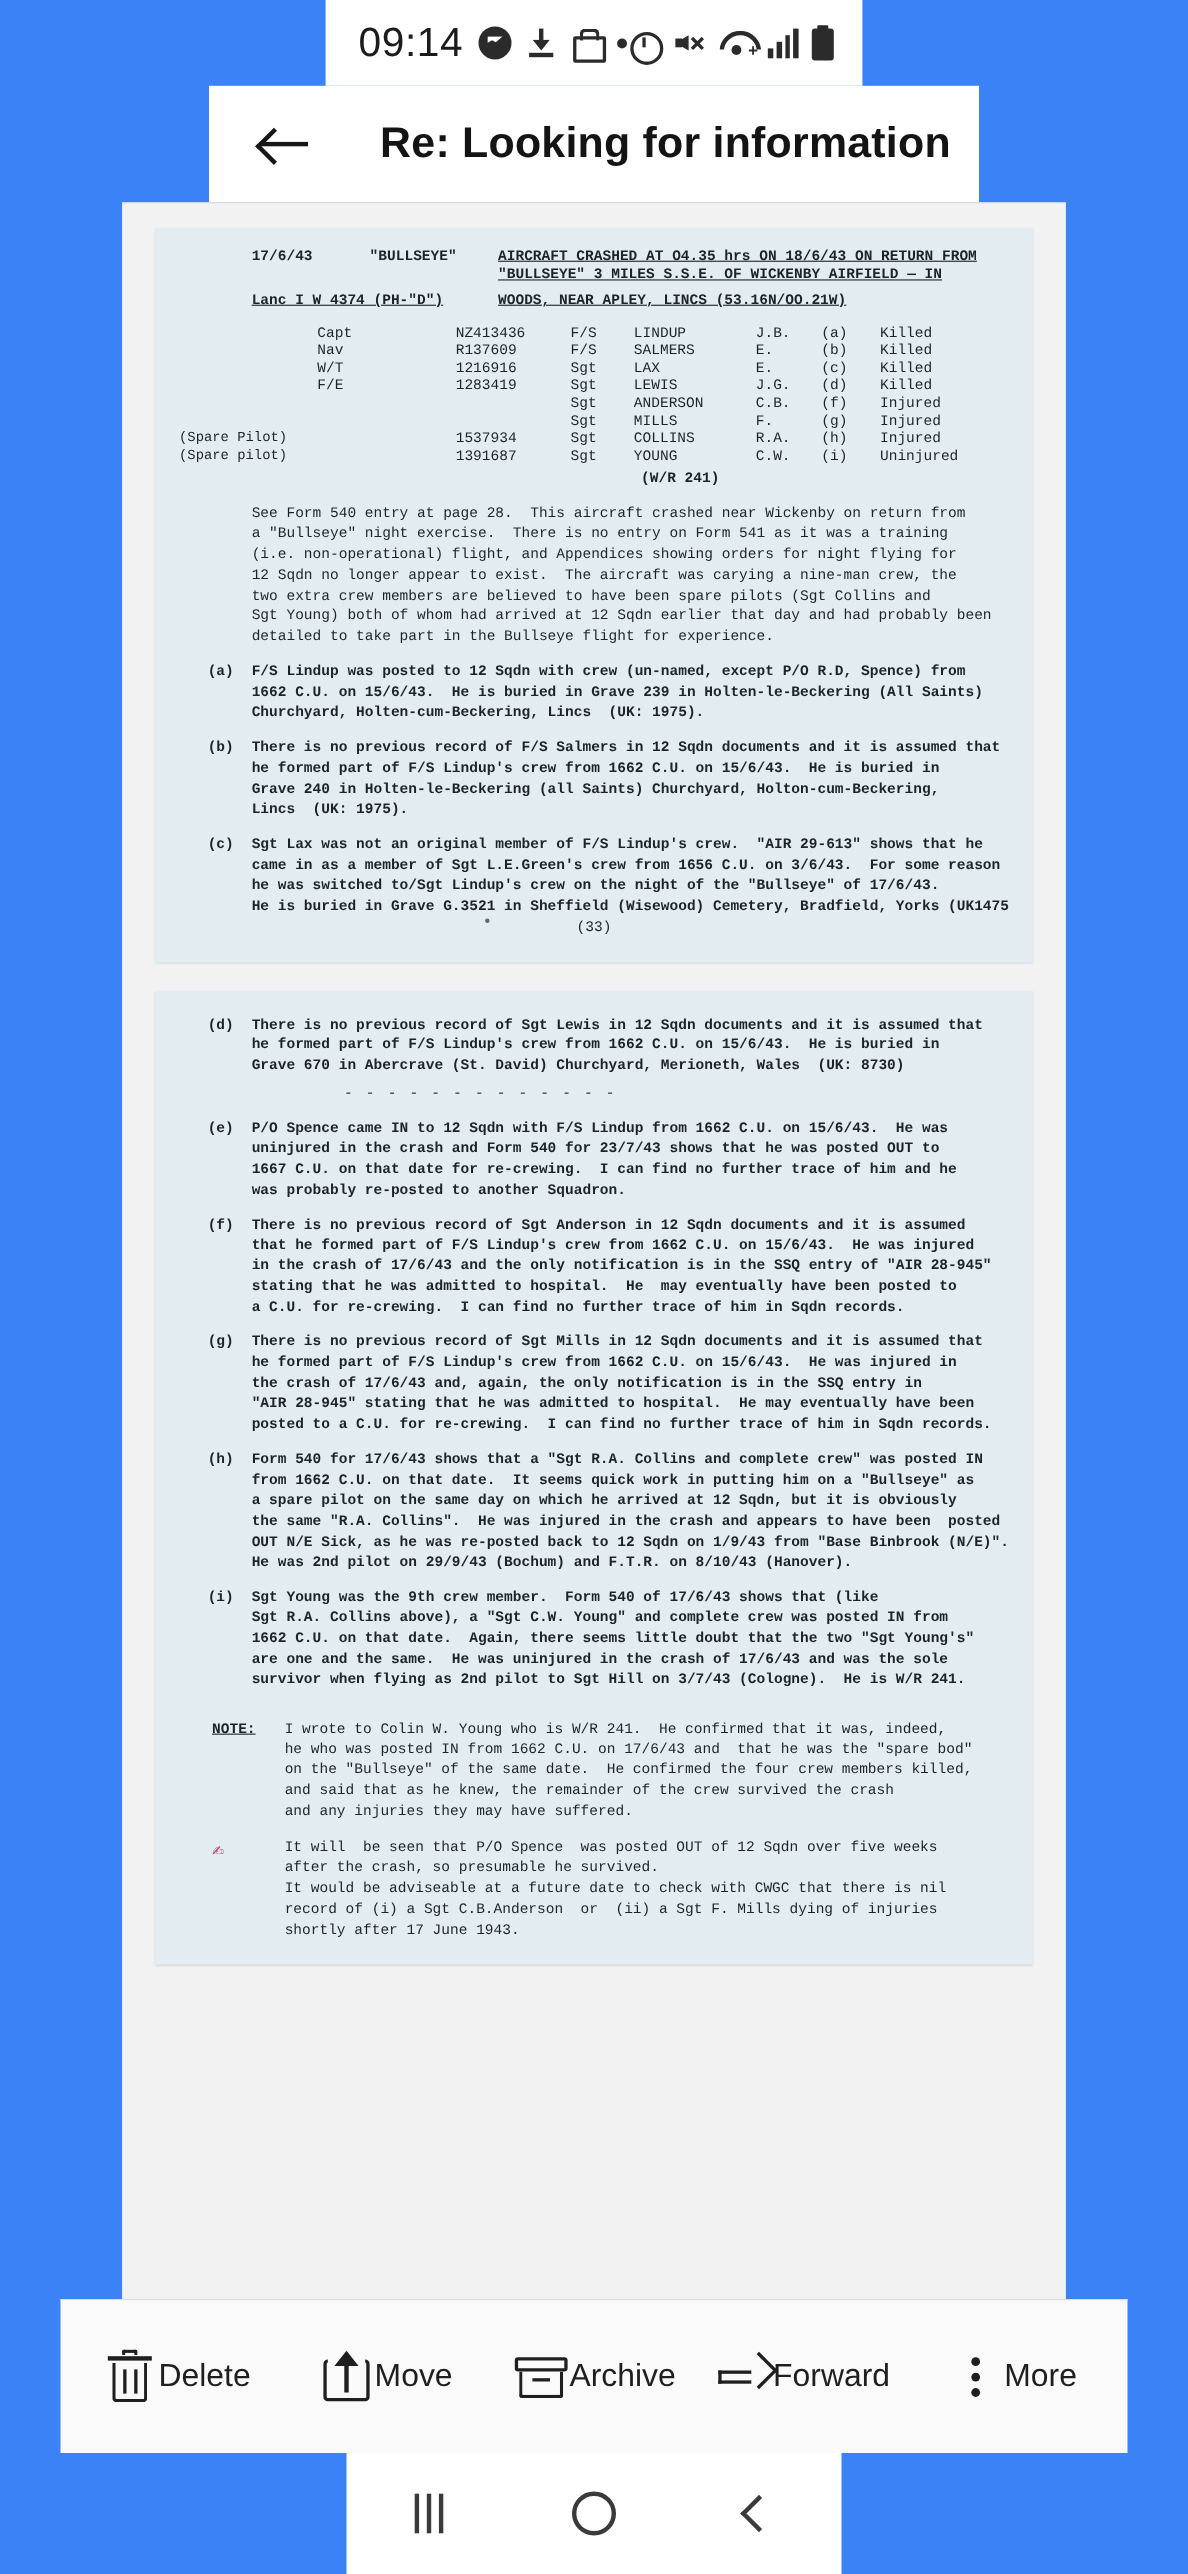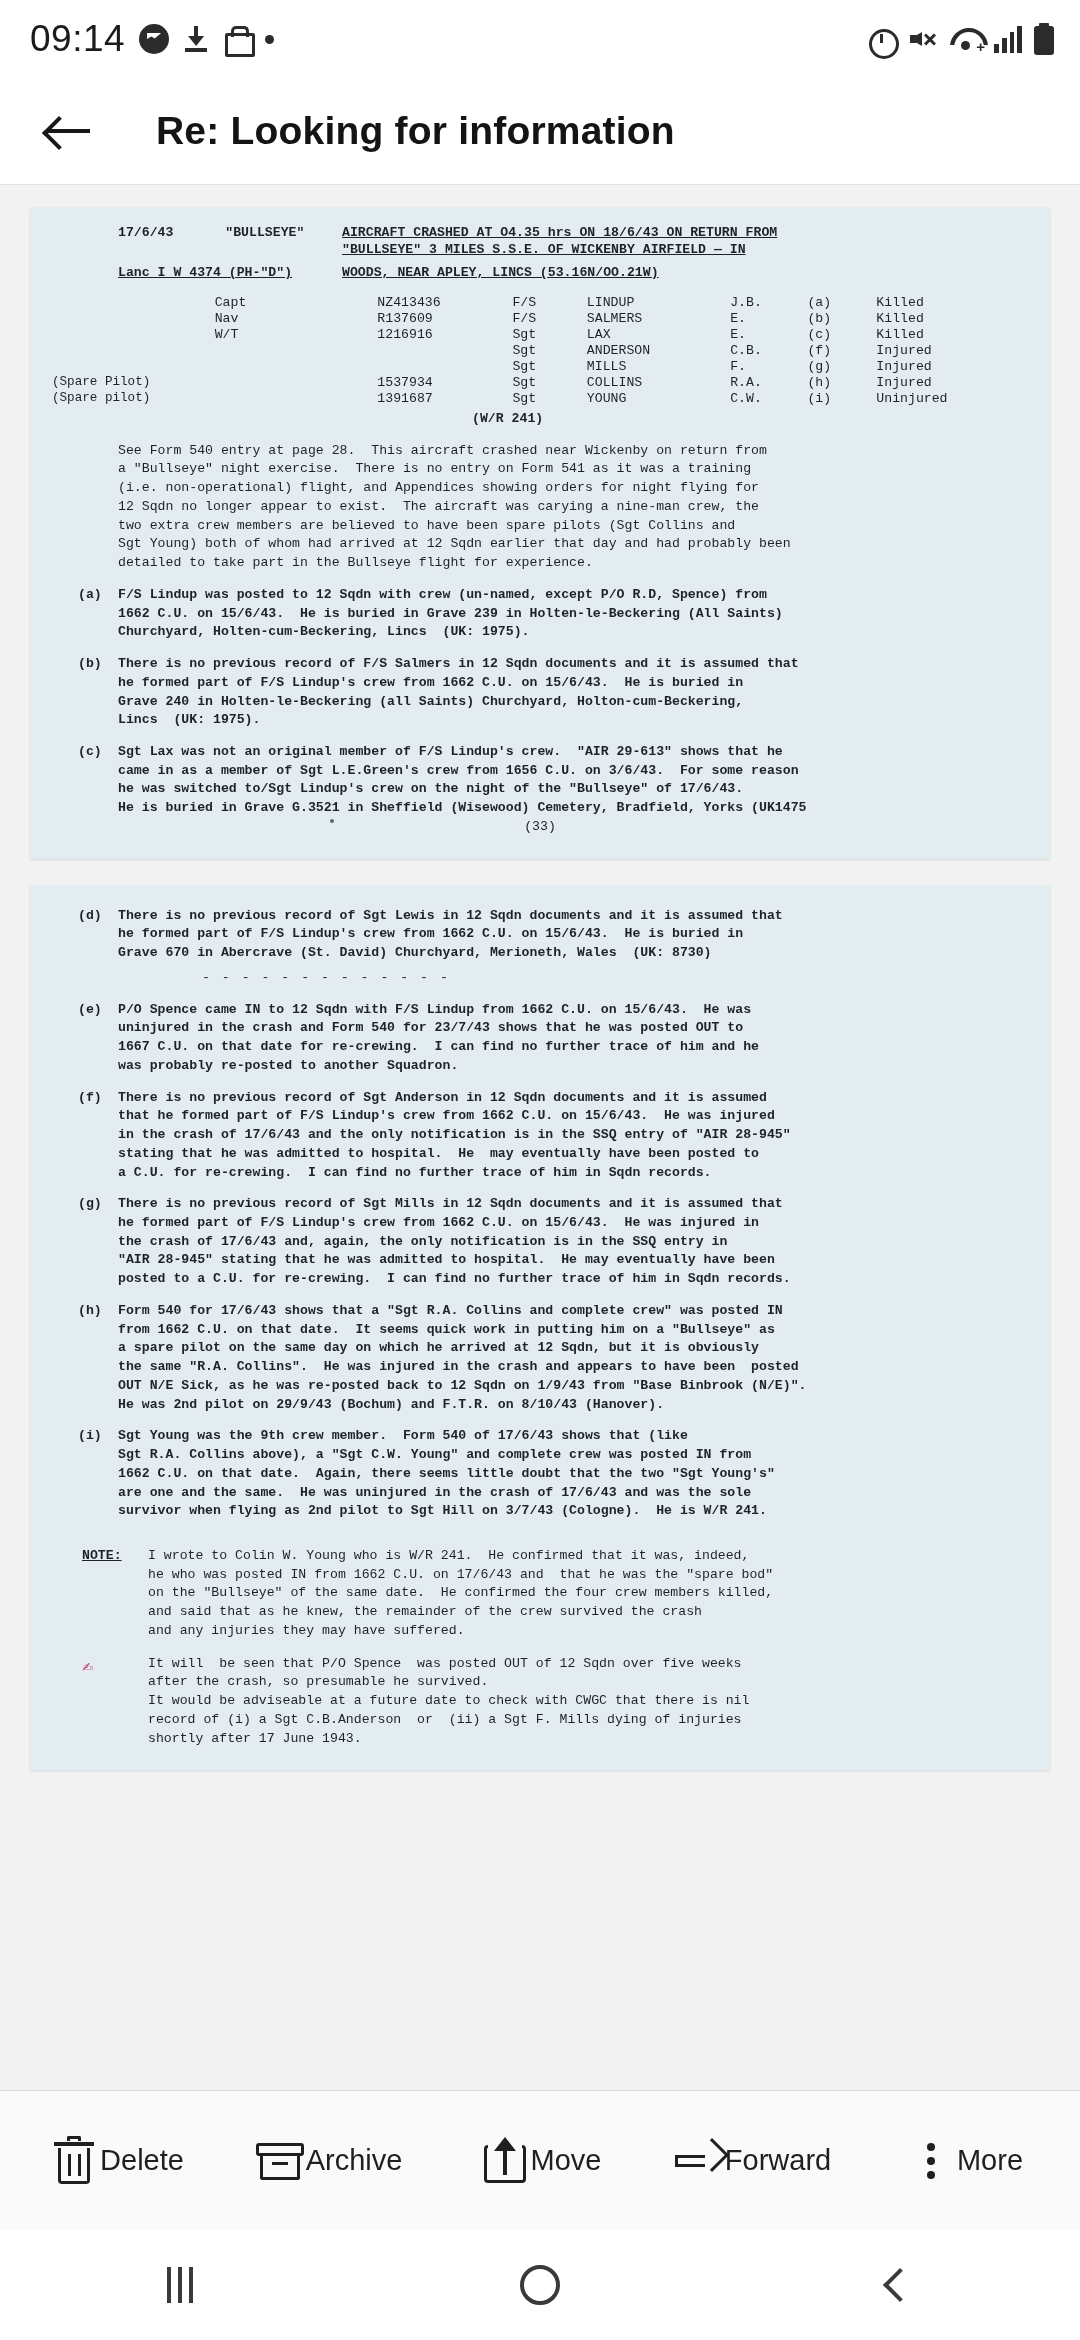--- a/index.html
+++ b/index.html
@@ -6,23 +6,24 @@
   html, body {
     margin: 0; padding: 0;
     width: 1080px; height: 2340px;
     background: #ffffff;
     font-family: "Liberation Sans", sans-serif;
     overflow: hidden;
   }
   .screen {
     position: relative;
     width: 1080px; height: 2340px;
-    background: #1d4ed8;
+    background: #3b82f6;
     display: flex;
     flex-direction: column;
+    align-items: center;
   }
 
   
   .statusbar {
     height: 78px;
     flex: 0 0 78px;
     display: flex;
     align-items: center;
     justify-content: space-between;
     padding: 0 26px 0 30px;
@@ -449,20 +450,30 @@
           <td class="c-role">W/T</td>
           <td class="c-num">1216916</td>
           <td class="c-rank">Sgt</td>
           <td class="c-name">LAX</td>
           <td class="c-init">E.</td>
           <td class="c-ref">(c)</td>
           <td class="c-fate">Killed</td>
         </tr>
         <tr>
           <td class="c-spare"></td>
+          <td class="c-role">F/E</td>
+          <td class="c-num">1283419</td>
+          <td class="c-rank">Sgt</td>
+          <td class="c-name">LEWIS</td>
+          <td class="c-init">J.G.</td>
+          <td class="c-ref">(d)</td>
+          <td class="c-fate">Killed</td>
+        </tr>
+        <tr>
+          <td class="c-spare"></td>
           <td class="c-role"></td>
           <td class="c-num"></td>
           <td class="c-rank">Sgt</td>
           <td class="c-name">ANDERSON</td>
           <td class="c-init">C.B.</td>
           <td class="c-ref">(f)</td>
           <td class="c-fate">Injured</td>
         </tr>
         <tr>
           <td class="c-spare"></td>
@@ -606,37 +617,37 @@
       <span class="act-ico ico-trash">
         <span class="hdl"></span>
           <span class="lid"></span>
           <span class="can"></span>
           <span class="r1"></span>
           <span class="r2"></span>
       </span>
       <span class="label">Delete</span>
     </button>
     <button class="action">
-      <span class="act-ico ico-arch">
-        <span class="top"></span>
-          <span class="bot"></span>
-          <span class="sl"></span>
-      </span>
-      <span class="label">Archive</span>
-    </button>
-    <button class="action">
       <span class="act-ico ico-move">
         <span class="box"></span>
           <span class="cut"></span>
           <span class="shaft"></span>
           <span class="head"></span>
       </span>
       <span class="label">Move</span>
     </button>
     <button class="action">
+      <span class="act-ico ico-arch">
+        <span class="top"></span>
+          <span class="bot"></span>
+          <span class="sl"></span>
+      </span>
+      <span class="label">Archive</span>
+    </button>
+    <button class="action">
       <span class="act-ico ico-fwd">
         <span class="shaft"></span>
           <span class="head"></span>
       </span>
       <span class="label">Forward</span>
     </button>
     <button class="action">
       <span class="act-ico ico-more">
         <i></i>
           <i></i>

